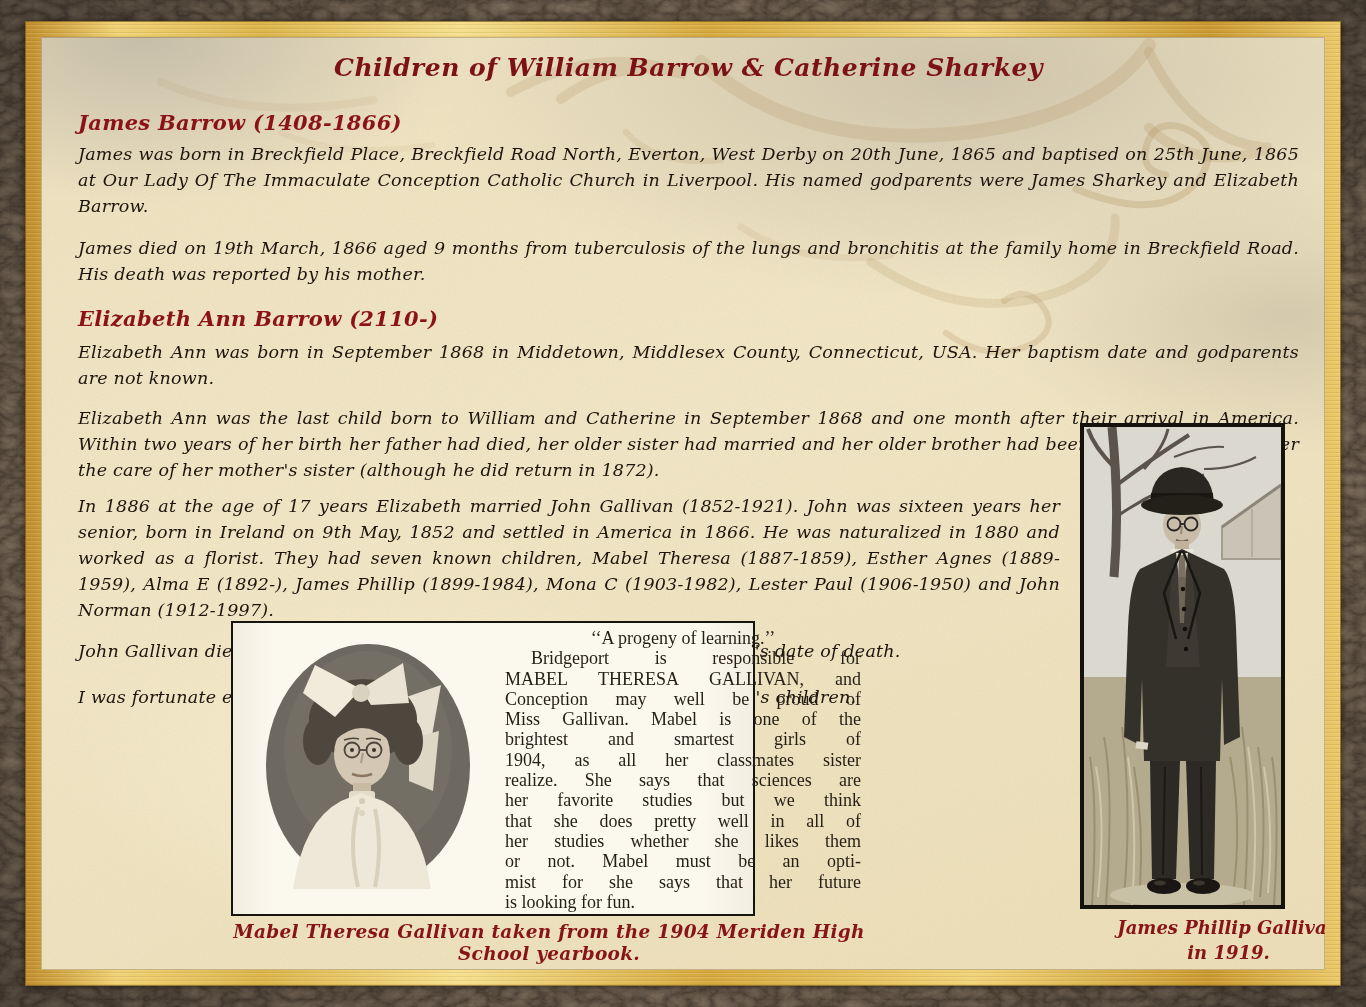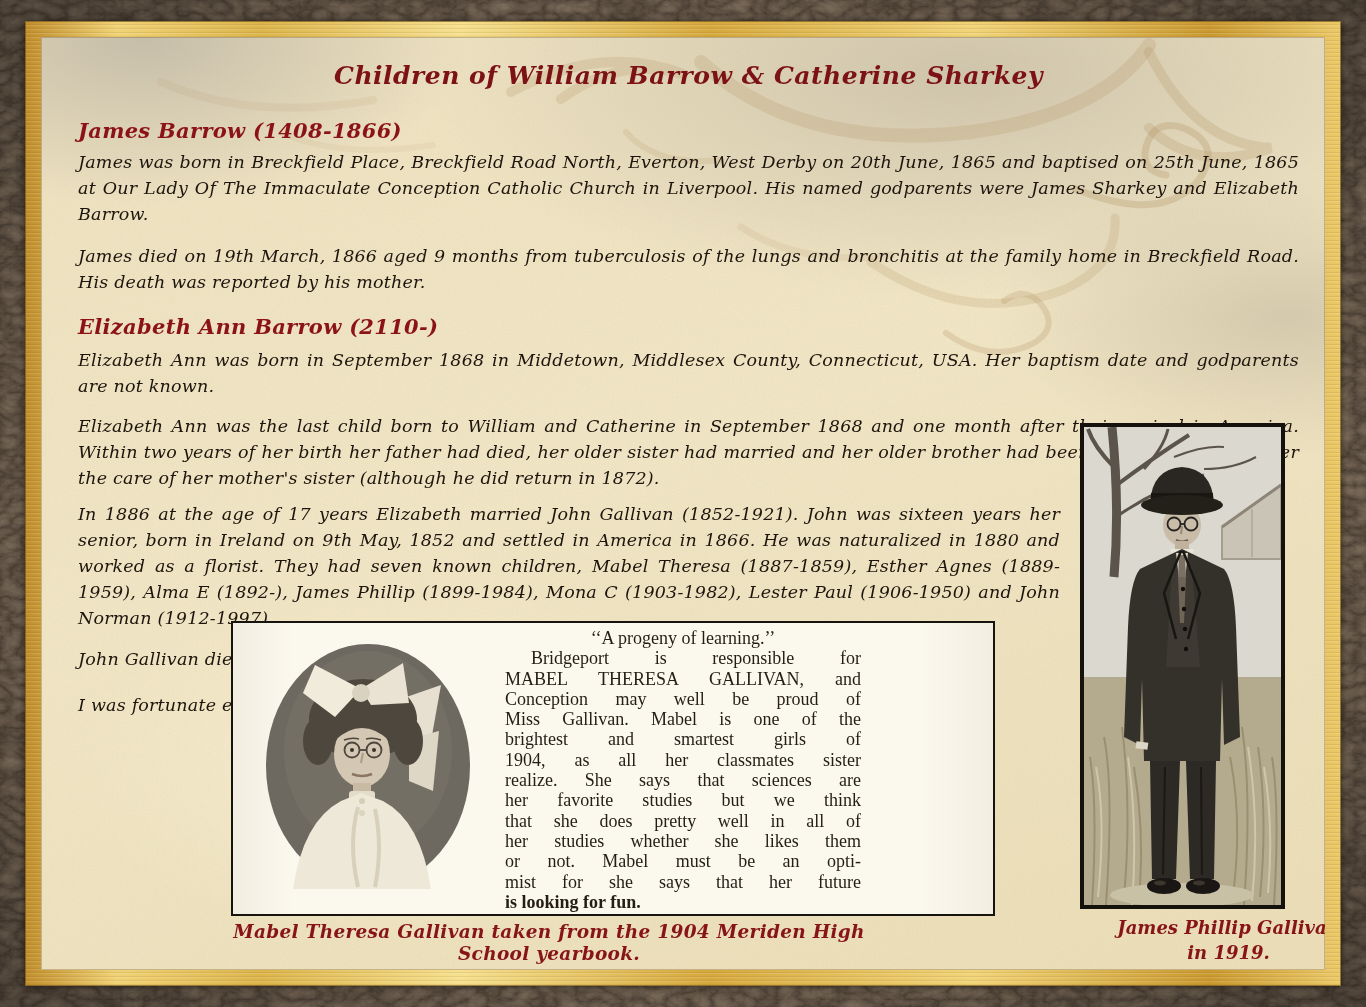--- a/index.html
+++ b/index.html
@@ -29,49 +29,49 @@
       radial-gradient(ellipse 500px 260px at 8% 0%, rgba(158,153,148,0.50), rgba(158,153,148,0) 65%),
       radial-gradient(ellipse 820px 340px at 72% 4%, rgba(162,154,142,0.42), rgba(162,154,142,0) 66%),
       radial-gradient(ellipse 420px 200px at 97% 30%, rgba(150,140,125,0.30), rgba(150,140,125,0) 70%),
       radial-gradient(ellipse 600px 300px at 30% 78%, rgba(250,242,212,0.85), rgba(250,242,212,0) 60%),
       linear-gradient(160deg,#efe3c1,#f2e7c6 45%,#ecdfb8);
     box-shadow: inset 0 0 0 1px rgba(120,90,40,.35);
   }
   .parchment > svg.tex{position:absolute;inset:0;pointer-events:none;}
   svg.flourish{position:absolute;left:0;top:0;pointer-events:none;}
   
-  .content{position:relative;z-index:2;padding:14px 26px 0 37px;}
+  .content{position:relative;z-index:2;padding:6px 26px 0 37px;}
   .title{
     font:italic 700 25px/34px "DejaVu Serif", serif;
     color:#7c1116;text-align:center;margin:8px 0 0 0;letter-spacing:.5px;
   }
   h2{font:italic 700 21px/28px "DejaVu Serif", serif;color:#8b1318;margin:0;letter-spacing:.3px;}
   .content p{
     font:italic 400 17.5px/26px "DejaVu Serif", serif;
     color:#1d150d;margin:0;text-align:justify;letter-spacing:.2px;
   }
   .mt4{margin-top:4px!important;}  .mt6{margin-top:6px!important;}
   .mt10{margin-top:10px!important;}.mt14{margin-top:14px!important;}
   .mt15{margin-top:15px!important;}.mt16{margin-top:16px!important;}
   .mt18{margin-top:18px!important;}.mt20{margin-top:20px!important;}
   .mt24{margin-top:24px!important;}
   .narrow{max-width:982px;}
   
   .clipping{
-    position:absolute;left:190px;top:584px;width:764px;height:295px;
+    position:absolute;left:190px;top:584px;width:524px;height:295px;
     box-sizing:border-box;border:2px solid #17130e;z-index:3;
     background:linear-gradient(90deg,#f1ede0,#fbf8ee 8%,#fbf8ee 90%,#f2eee1);
   }
   .oval-wrap{position:absolute;left:30px;top:18px;width:210px;height:250px;}
   .clip-text{position:absolute;left:272px;top:5px;width:356px;}
   .cl{font:400 18px/20.3px "Liberation Serif", serif;color:#241e15;}
   .c-center{text-align:center;}
   .c-just{text-align:justify;text-align-last:justify;}
   .c-indent{text-indent:26px;}
-  .c-left{text-align:left;font-weight:bold;}
+  .c-left{text-align:left;}
   .clip-caption{
     position:absolute;left:160px;top:884px;width:696px;text-align:center;z-index:3;
     font:italic 700 18.5px/22px "DejaVu Serif", serif;color:#871418;letter-spacing:.3px;
   }
   
   .photo-figure{
     position:absolute;left:1039px;top:386px;width:205px;height:486px;
     box-sizing:border-box;border:4px solid #15120d;background:#dbd8cf;z-index:3;
   }
   .photo-caption{

